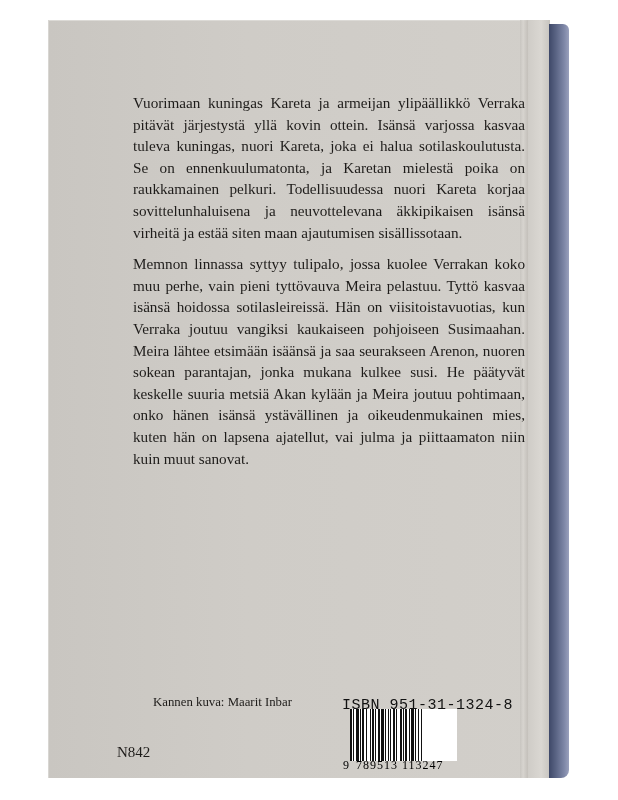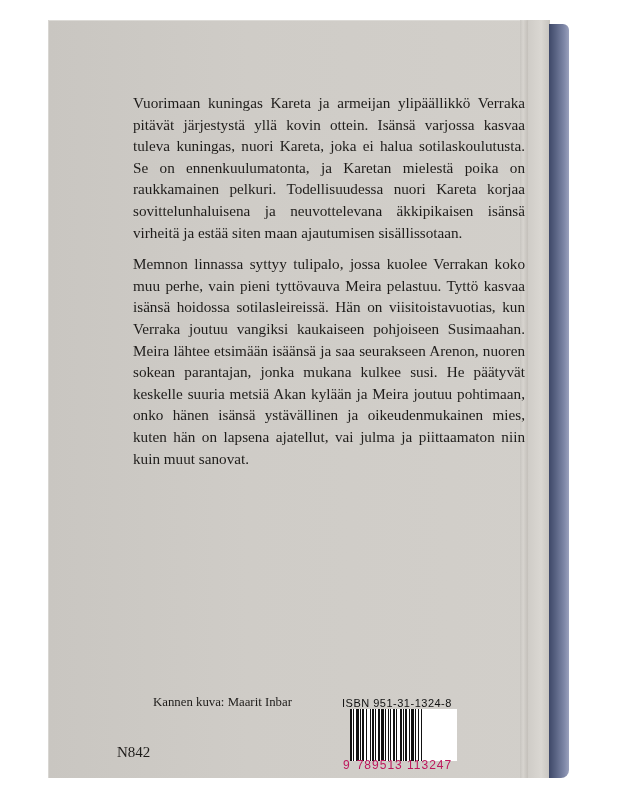--- a/index.html
+++ b/index.html
@@ -31,32 +31,32 @@
     font-size:15.2px; line-height:21.6px; color:#1e1c1a; text-align:justify;
   }
   .blurb p { margin:0 0 10px 16px;font-family:Liberation Serif, serif; }
   .credits {
     position:absolute; left:117px; top:694px; font-size:12.8px; line-height:16px; color:#1e1c1a;margin-left:36px;
   }
   .code {
     position:absolute; left:117px; top:744px; font-size:15px; color:#1e1c1a;
   }
   .isbn-label {
-    position:absolute; left:342px; top:697px; font-family:Liberation Sans, sans-serif;
-    font-size:11px; letter-spacing:.5px; color:#111;
+    position:absolute; left:342px; top:697px; font-family:Liberation Mono, monospace;
+    font-size:15px; letter-spacing:.5px; color:#111;
   }
   .barcode {
     position:absolute; left:350px; top:709px; width:107px; height:52px;
     background:#fff;
     display:flex; align-items:stretch; gap:0;
   }
   .barcode span { display:block; height:100%; background:#111; }
   .ean {
-    position:absolute; left:343px; top:758px; font-family:Liberation Sans, sans-serif;
-    font-size:12px; color:#be185d; background:transparent; letter-spacing:1px;
+    position:absolute; left:343px; top:758px; font-family:Liberation Serif, serif;
+    font-size:12px; color:#000000; background:transparent; letter-spacing:1px;
   }
   .ean .lead { margin-right:6px; }
 </style>
 </head>
 <body>
 
 <div class="cover">
   <div class="hinge"></div>
   <div class="edge-right"></div>
 </div>

